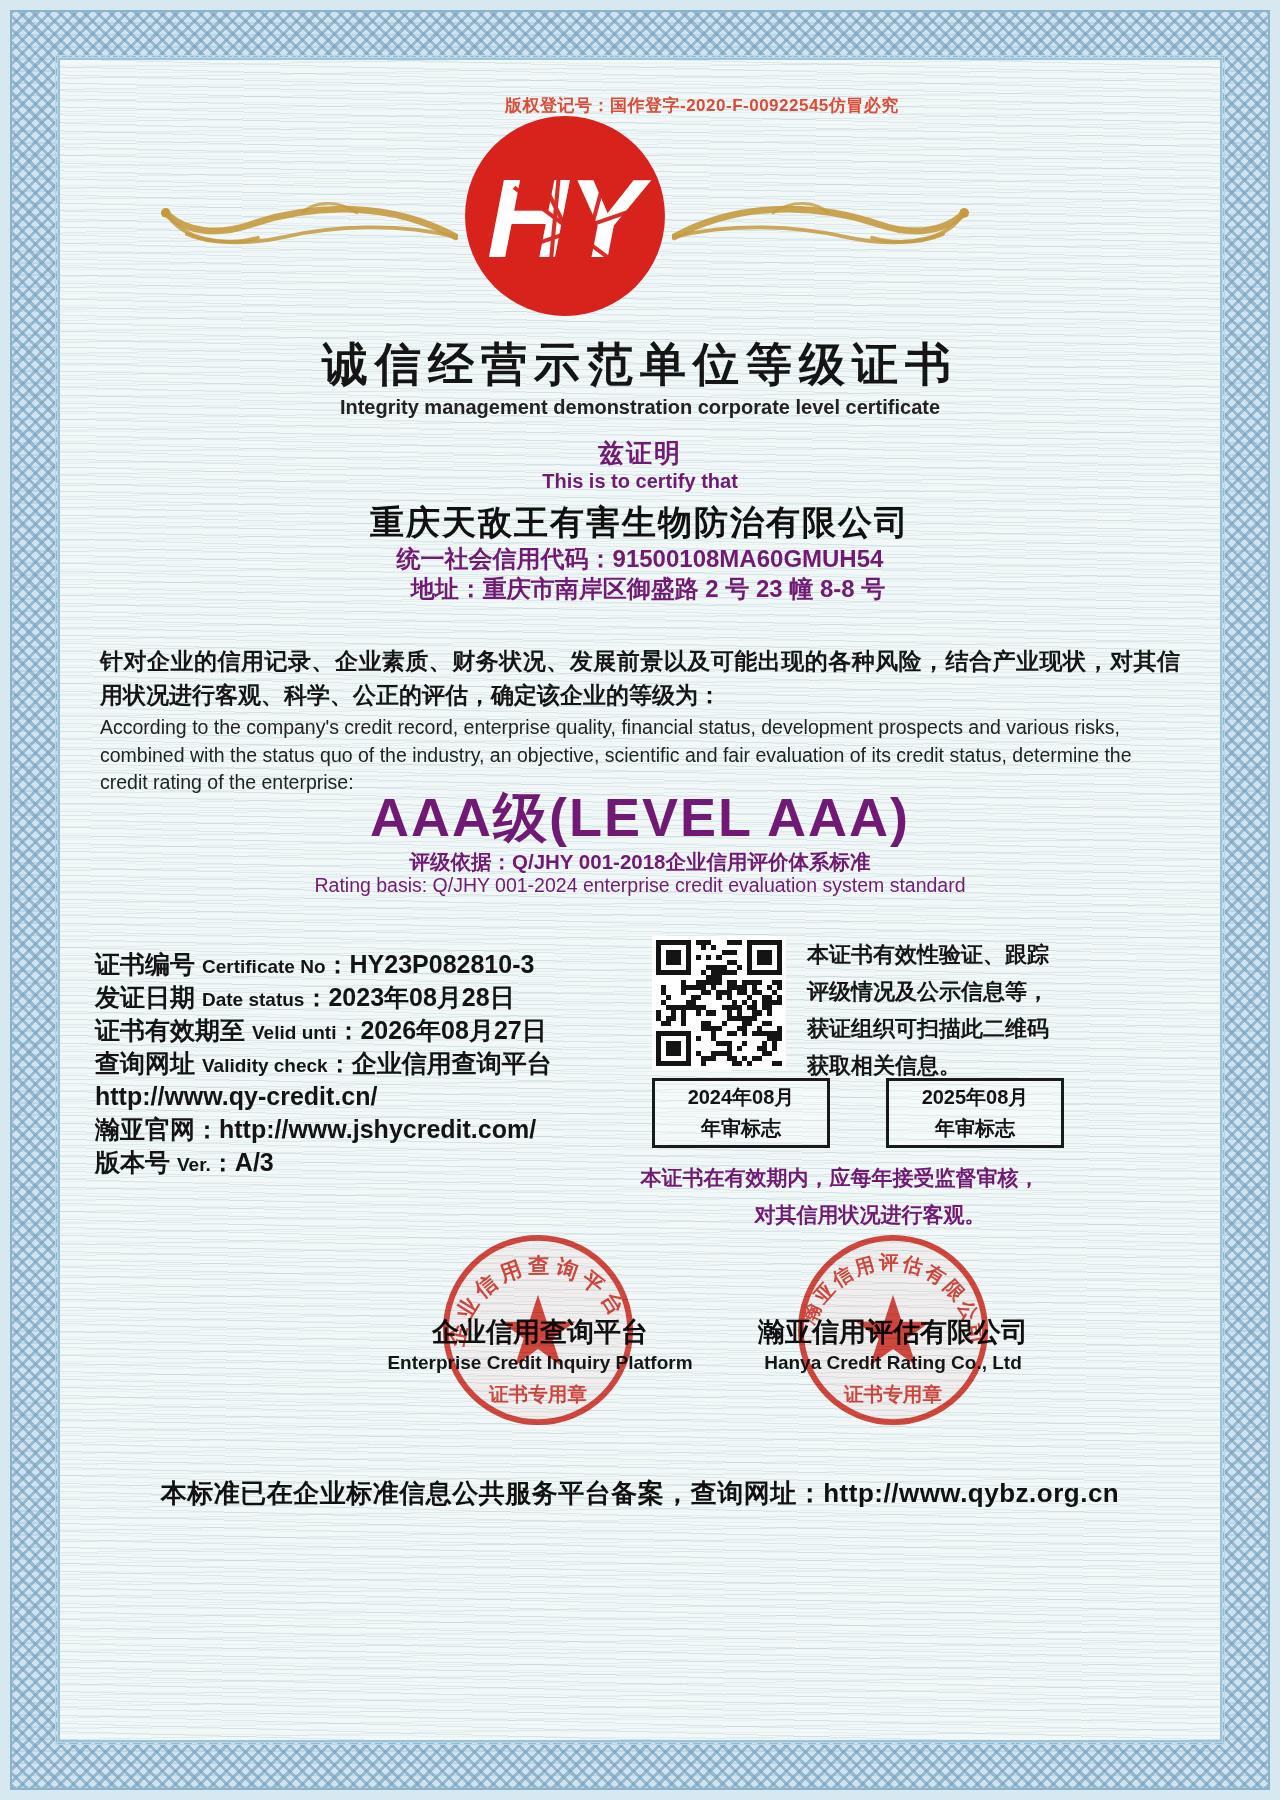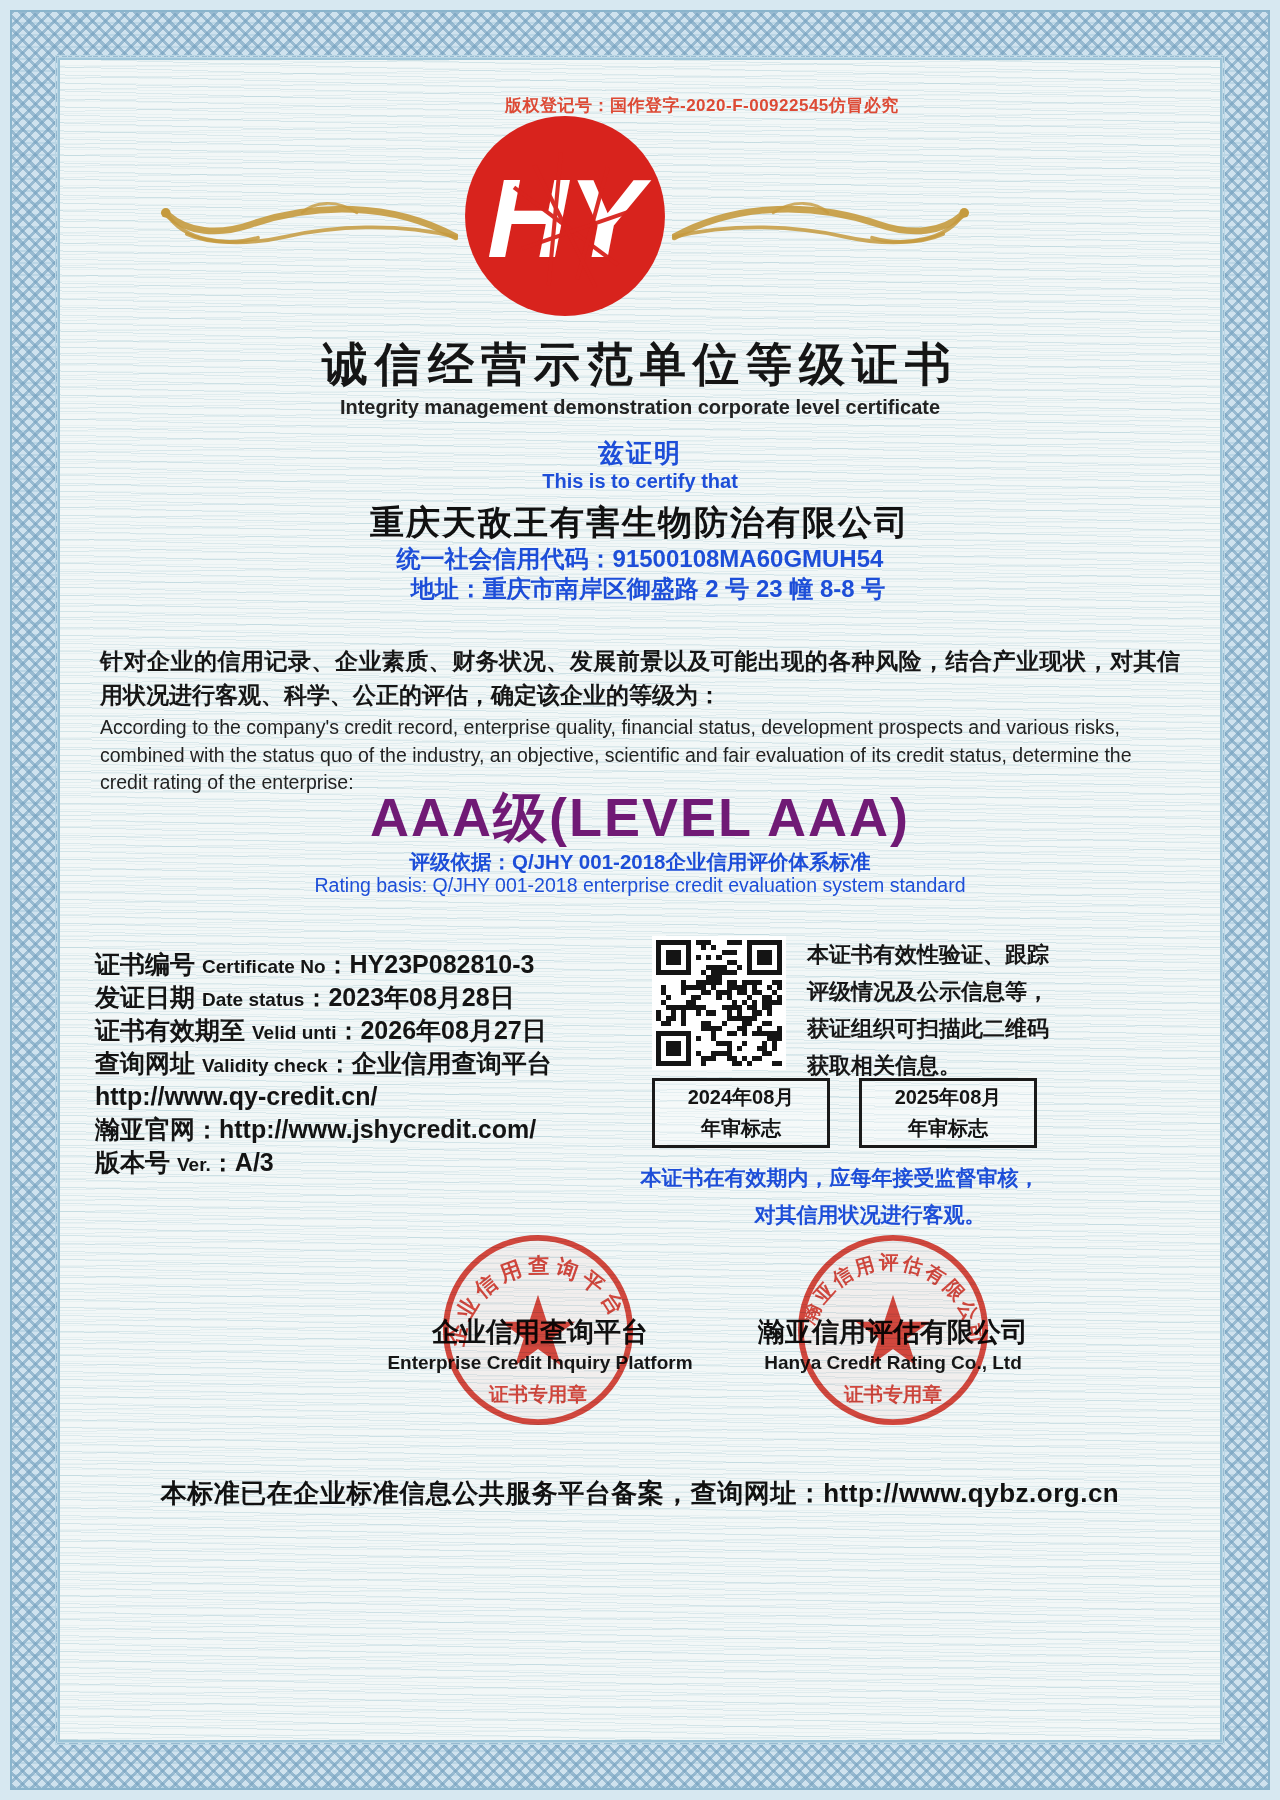--- a/index.html
+++ b/index.html
@@ -15,21 +15,21 @@
       repeating-linear-gradient(0deg, rgba(150,190,212,.35) 0 2px, transparent 2px 12px);}
   
   .inner{position:absolute;inset:58px;border:2px solid #9cc4d8;outline:3px double #b9d6e4;
     background-color:#f2f7f7;
     background-image:
       repeating-linear-gradient(1.6deg, rgba(125,175,190,.20) 0 1px, transparent 1px 8px),
       repeating-linear-gradient(-1.1deg, rgba(125,175,190,.15) 0 1px, transparent 1px 11px),
       repeating-linear-gradient(0.4deg, rgba(150,195,205,.12) 0 1px, transparent 1px 6px);}
   .abs{position:absolute;}
   .ctr{left:0;width:1280px;text-align:center;}
-  .ink{color:#1d4ed8;}
+  .ink{color:#701a75;}
   .copyright{left:505px;top:94px;font-size:17px;font-weight:600;color:#dd4a35;letter-spacing:.5px;}
   .logo{left:463px;top:114px;width:204px;height:204px;}
   .flourish{top:184px;width:308px;height:96px;}
   .fl-l{left:150px;}
   .fl-r{left:672px;transform:scaleX(-1);}
   .title-zh{top:334px;font-size:46px;font-weight:700;letter-spacing:7px;color:#151515;}
   .title-en{top:396px;font-size:20px;font-weight:600;color:#222;}
   .certify-zh{top:436px;font-size:26px;font-weight:600;letter-spacing:2px;}
   .certify-en{top:470px;font-size:20px;font-weight:600;}
   .company{top:500px;font-size:34px;font-weight:800;letter-spacing:2px;color:#111;}
@@ -44,21 +44,21 @@
   .detail-line{height:33px;line-height:33px;white-space:nowrap;color:#141414;}
   .dzh{font-size:25px;font-weight:700;}
   .den{font-size:19px;font-weight:600;margin-left:7px;}
   .dsep{font-size:24px;font-weight:700;}
   .dval{font-size:25px;font-weight:600;}
   .qr{left:652px;top:936px;width:134px;height:134px;display:grid;background:#fff;padding:4px;box-sizing:border-box;}
   .qm{background:#141414;}
   .qr-note{left:800px;top:936px;width:260px;font-size:22px;line-height:37px;font-weight:600;color:#161616;text-align:left;margin-left:7px;}
   .rbox{top:1078px;width:178px;height:70px;border:3px solid #1a1a1a;box-sizing:border-box;
         display:flex;flex-direction:column;justify-content:center;text-align:center;background:rgba(255,255,255,.25);}
-  .rbox1{left:652px;} .rbox2{left:859px;}
+  .rbox1{left:652px;} .rbox2{left:886px;}
   .rbox .m{font-size:20px;font-weight:600;color:#141414;}
   .rbox .l{font-size:20px;font-weight:600;color:#141414;margin-top:4px;}
   .rnote1{left:560px;top:1164px;width:560px;text-align:center;font-size:21px;font-weight:600;}
   .rnote2{left:590px;top:1201px;width:560px;text-align:center;font-size:21px;font-weight:600;}
   .seal{width:196px;height:196px;mix-blend-mode:multiply;opacity:.92;}
   .seal-l{left:440px;top:1232px;}
   .seal-r{left:795px;top:1232px;}
   .org-zh{top:1314px;font-size:27px;font-weight:800;color:#101010;}
   .org-zh.l{left:380px;width:320px;text-align:center;}
   .org-zh.r{left:715px;width:356px;text-align:center;}
@@ -112,21 +112,21 @@
   <div class="abs ctr certify-zh ink">兹证明</div>
   <div class="abs ctr certify-en ink">This is to certify that</div>
   <div class="abs ctr company">重庆天敌王有害生物防治有限公司</div>
   <div class="abs ctr creditcode ink">统一社会信用代码：91500108MA60GMUH54</div>
   <div class="abs ctr address ink">地址：重庆市南岸区御盛路 2 号 23 幢 8-8 号</div>
 
   <div class="abs body-zh">针对企业的信用记录、企业素质、财务状况、发展前景以及可能出现的各种风险，结合产业现状，对其信用状况进行客观、科学、公正的评估，确定该企业的等级为：</div>
   <div class="abs body-en">According to the company's credit record, enterprise quality, financial status, development prospects and various risks, combined with the status quo of the industry, an objective, scientific and fair evaluation of its credit status, determine the credit rating of the enterprise:</div>
   <div class="abs ctr level">AAA级(LEVEL AAA)</div>
   <div class="abs ctr basis-zh ink">评级依据：Q/JHY 001-2018企业信用评价体系标准</div>
-  <div class="abs ctr basis-en ink">Rating basis: Q/JHY 001-2018 enterprise credit evaluation system standard</div>
+  <div class="abs ctr basis-en ink">Rating basis: Q/JHY 001-2024 enterprise credit evaluation system standard</div>
 
   <div class="abs details">
     <div class="detail-line">
       <span class="dzh">证书编号</span><span class="den">Certificate No</span><span class="dsep">：</span><span class="dval">HY23P082810-3</span>
     </div>
     <div class="detail-line">
       <span class="dzh">发证日期</span><span class="den">Date status</span><span class="dsep">：</span><span class="dval">2023年08月28日</span>
     </div>
     <div class="detail-line">
       <span class="dzh">证书有效期至</span><span class="den">Velid unti</span><span class="dsep">：</span><span class="dval">2026年08月27日</span>

